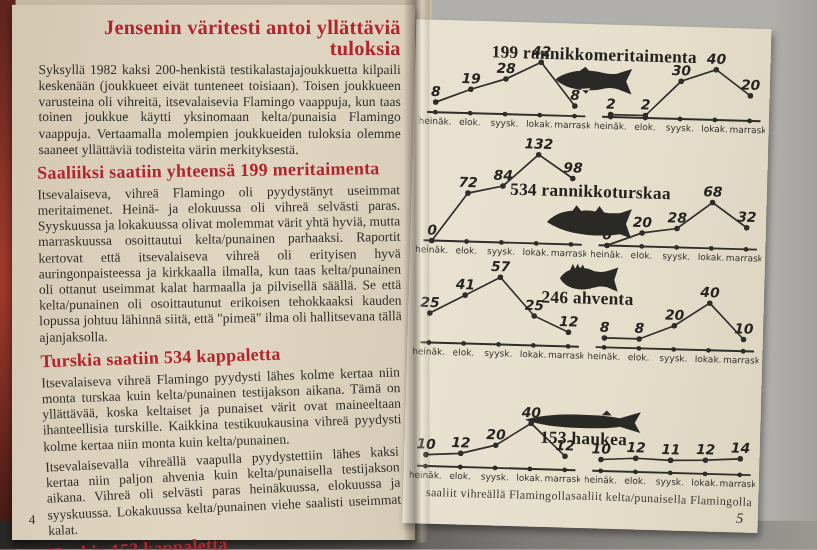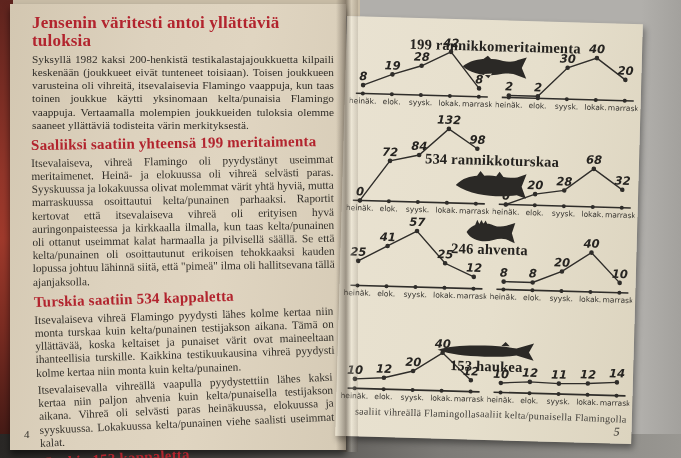--- a/index.html
+++ b/index.html
@@ -24,21 +24,21 @@
     position:absolute;left:10px;top:4px;width:336px;height:446px;
     background:linear-gradient(100deg,#d3c7b1,#ddd2be 35%,#e0d5c1 60%,#d5cab5);
     box-shadow:0 5px 7px rgba(0,0,0,.55);
     padding:10px 12px 4px 22px;box-sizing:border-box;z-index:2;
   }
   .sec{margin-bottom:5px;transform-origin:0 50%;}
   .sec h2{
     color:#b2242e;font-size:15px;line-height:1.05;margin:6px 0 3px;
     font-weight:bold;letter-spacing:.2px;
   }
-  .sec h2.main{font-size:17px;margin-top:0;}
+  .sec h2.main{font-size:17px;margin-top:0;text-align:right;}
   .sec h2:empty{display:none;}
   .sec p{
     margin:0;font-size:11.3px;line-height:1.17;text-align:justify;
     color:#312e29;
   }
   .sk0{transform:rotate(0deg);}
   .sk1{transform:rotate(-0.8deg);}
   .sk2{transform:rotate(-1.8deg);margin-left:3px;}
   .sk3{transform:rotate(-2.6deg);margin-left:7px;}
   .sk4{transform:rotate(-3.4deg);margin-left:10px;}

